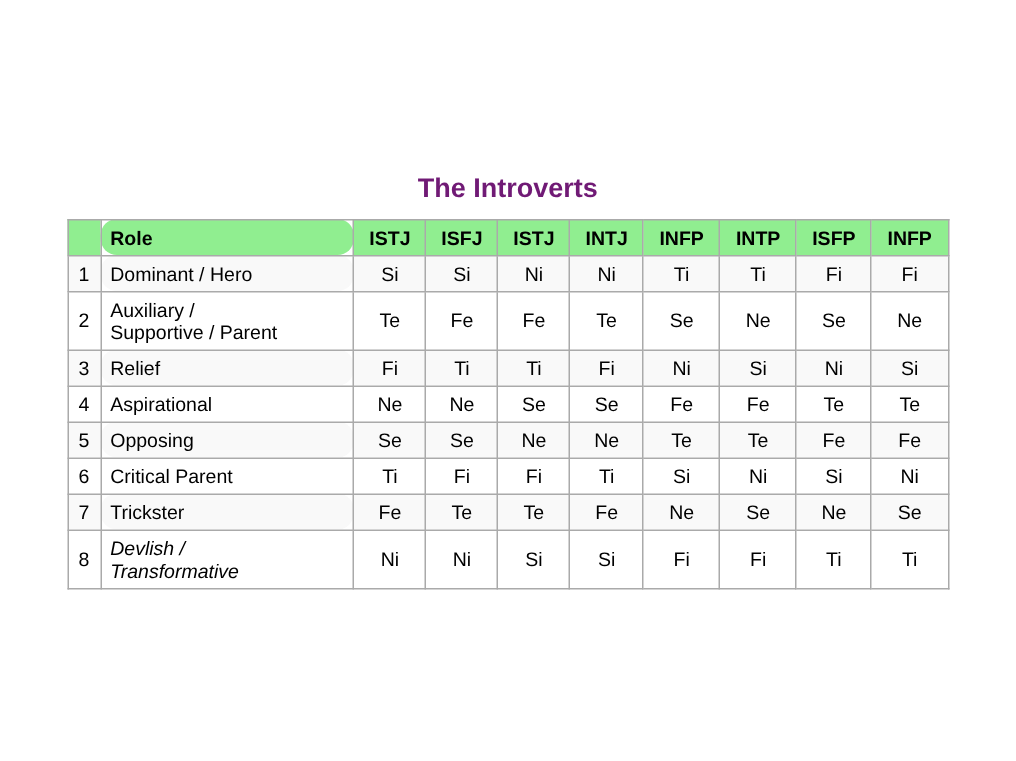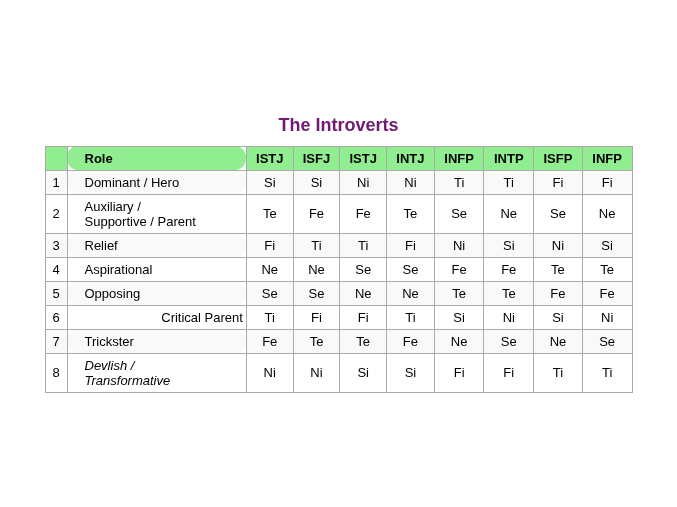--- a/index.html
+++ b/index.html
@@ -34,21 +34,21 @@
       font-size: 13px;
       padding: 4px 3px;
     }
     thead th {
       background-color: #90ee90;
       font-weight: bold;
       color: #000;
     }
     .role-col {
       text-align: left;
-      padding-left: 17px;
+      padding-left: 6px;
       border-radius: 11px;
     }
     .num-col {
       width: 22px;
     }
     tbody tr:nth-child(odd) {
       background-color: #f9f9f9;
     }
     tbody tr:nth-child(even) {
       background-color: #ffffff;
@@ -131,21 +131,21 @@
           <td>Se</td>
           <td>Ne</td>
           <td>Ne</td>
           <td>Te</td>
           <td>Te</td>
           <td>Fe</td>
           <td>Fe</td>
         </tr>
         <tr>
           <td class="num-col">6</td>
-          <td class="role-col" style="white-space: pre-line; text-align: right; margin-top: 48px;">Critical Parent</td>
+          <td class="role-col" style="white-space: pre-line; text-align: left; margin-top: 48px;">Critical Parent</td>
           <td>Ti</td>
           <td>Fi</td>
           <td>Fi</td>
           <td>Ti</td>
           <td>Si</td>
           <td>Ni</td>
           <td>Si</td>
           <td>Ni</td>
         </tr>
         <tr>

